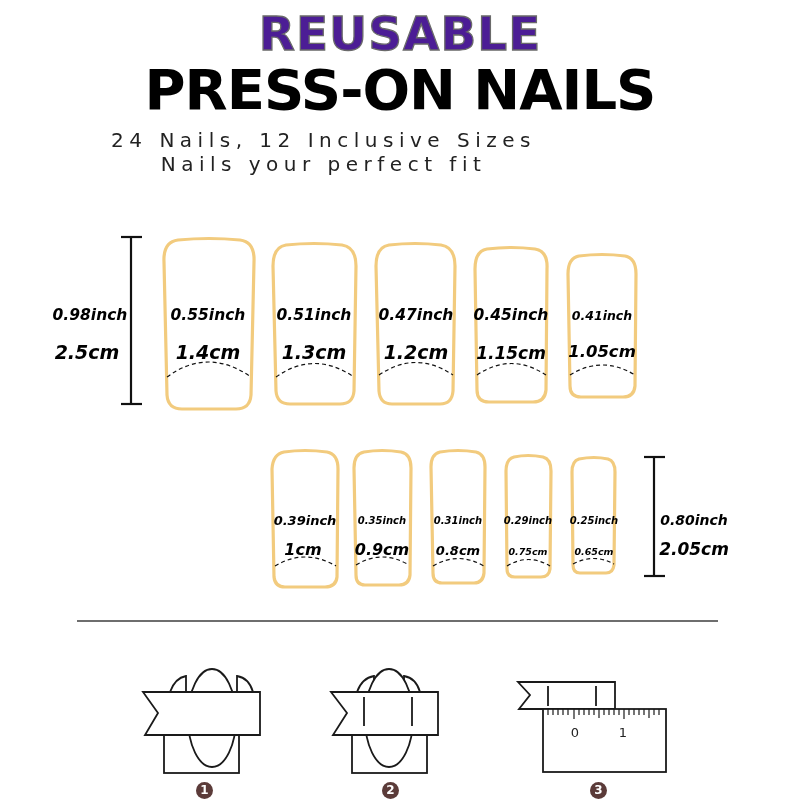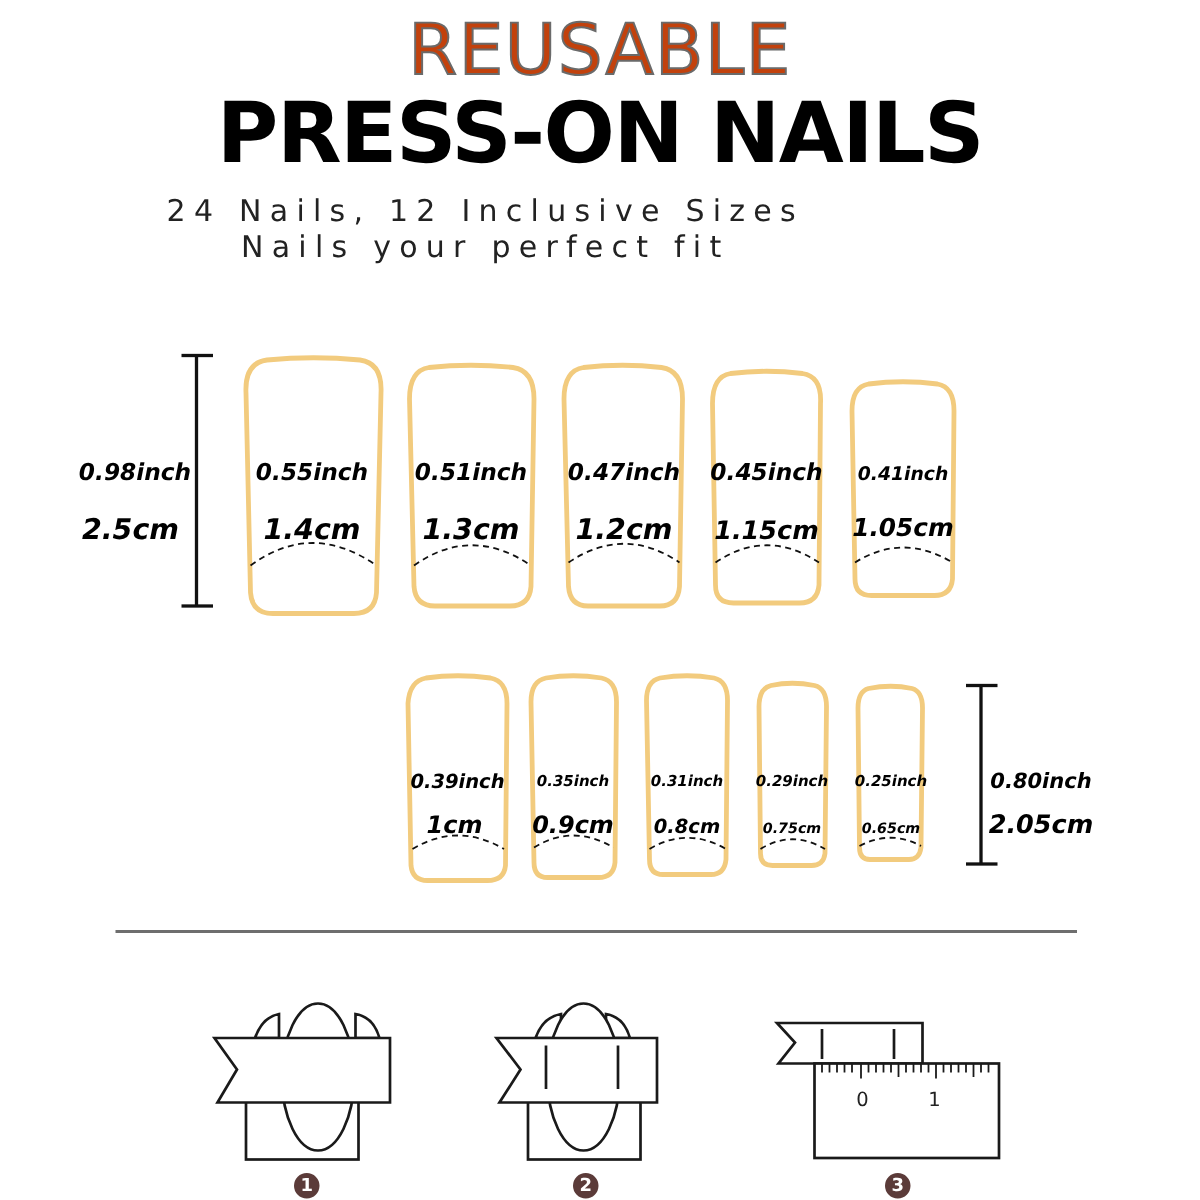--- a/index.html
+++ b/index.html
@@ -1,22 +1,22 @@
 <!DOCTYPE html>
 <html><head>
 <meta charset="utf-8">
 <style>
   html, body { margin: 0; padding: 0; background: #ffffff; }
   body { width: 800px; height: 800px; position: relative; overflow: hidden; font-family: "DejaVu Sans", sans-serif; color: #000; }
   .abs { position: absolute; }
   .title-outline {
     left: 0; top: 8px; width: 800px; text-align: center;
-    font-family: "DejaVu Sans", sans-serif; font-weight: normal;
+    font-family: "DejaVu Sans", sans-serif; font-weight: bold;
     font-size: 47px; letter-spacing: 1px; line-height: 52px;
-    color: #c2410c; -webkit-text-stroke: 1.3px #6a6a6a;
+    color: #4c1d95; -webkit-text-stroke: 1.3px #6a6a6a;
   }
   .title-main {
     left: 0; top: 58px; width: 800px; text-align: center;
     font-family: "DejaVu Sans", sans-serif; font-weight: bold;
     font-size: 56px; line-height: 64px; color: #000; letter-spacing: -1px;
   }
   .sub1, .sub2 {
     left: 0; width: 647px; text-align: center;
     font-family: "DejaVu Sans", sans-serif; font-weight: normal;
     font-size: 20px; letter-spacing: 5.5px; color: #222;

